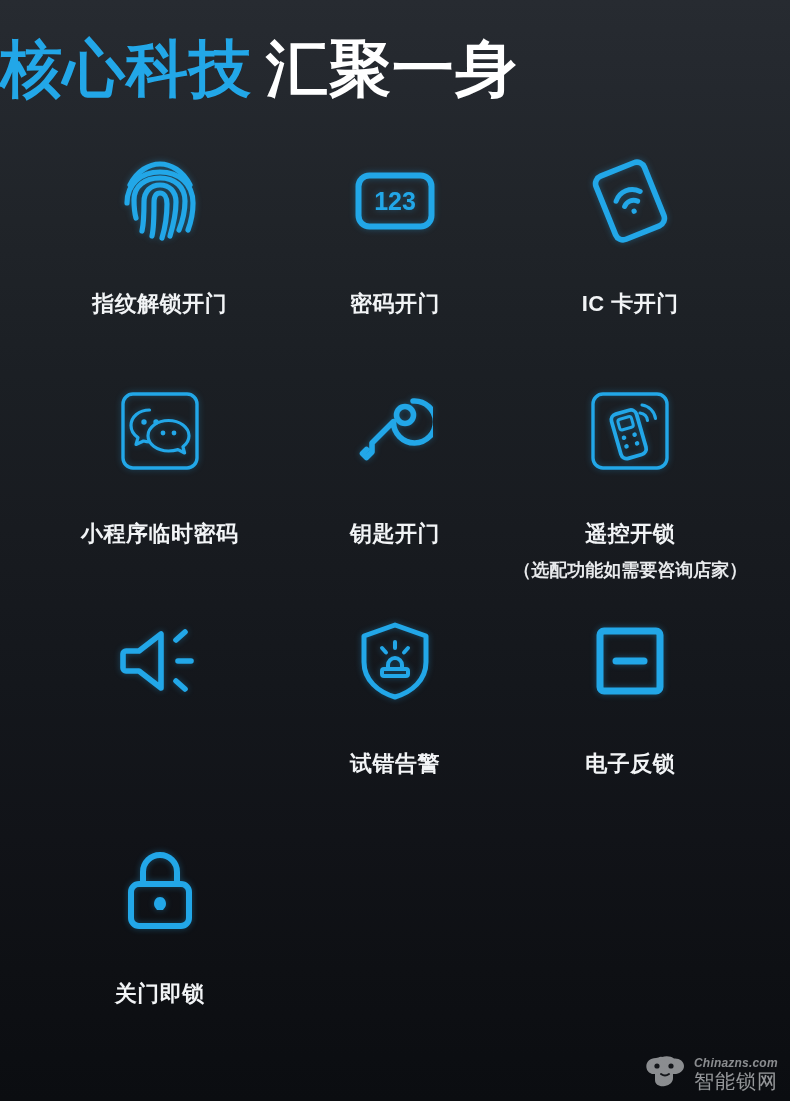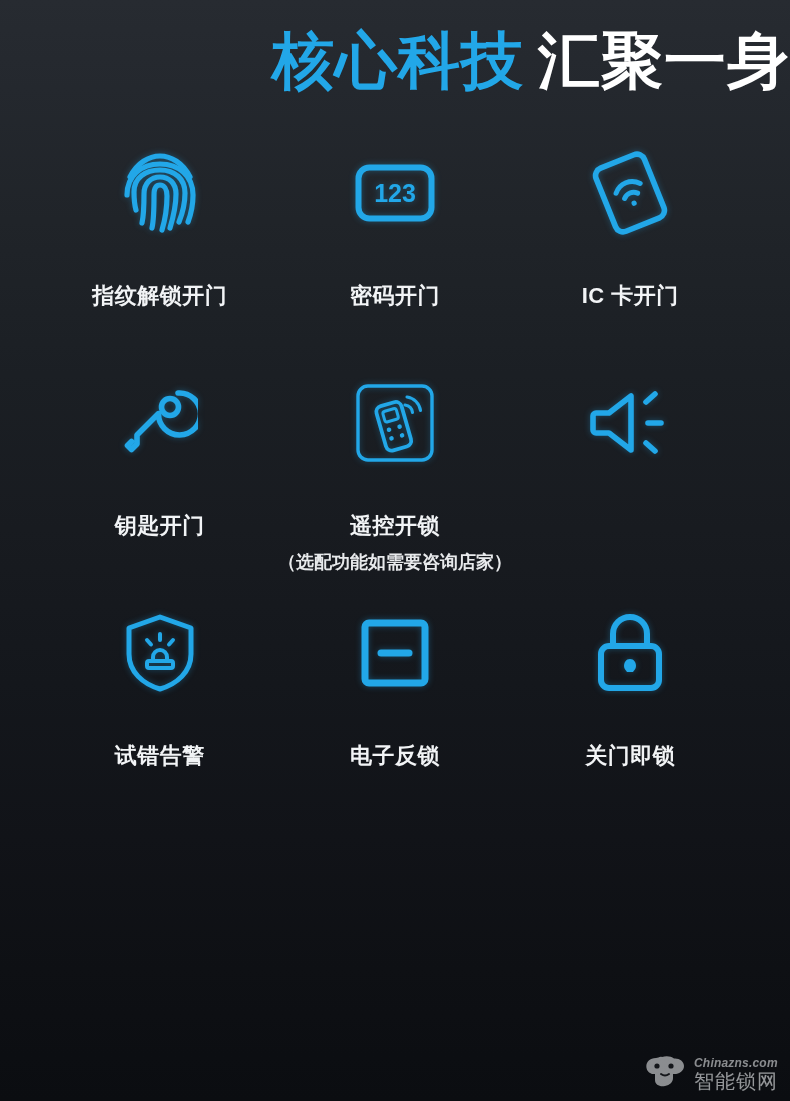--- a/index.html
+++ b/index.html
@@ -23,22 +23,22 @@
         #181b20 48%,
         #14171c 62%,
         #111318 76%,
         #0e1014 88%,
         #0b0d11 100%);
     color: #ffffff;
   }
 
   
   #heading {
-    text-align: right;
-    padding-top: 28px;
+    text-align: left;
+    padding-top: 36px;
     font-size: 62px;
     font-weight: bold;
     letter-spacing: 1px;
     line-height: 1.05;
     white-space: nowrap;
   }
   #heading .hl-blue { color: #22a7e8; }
   #heading .hl-white { color: #ffffff; margin-left: 14px; }
 
   
@@ -154,20 +154,34 @@
           <g transform="rotate(-22 40 42)" stroke-width="5">
             <path d="M27 37 c7 -8, 19 -8, 26 0"></path>
             <path d="M33 45 c4 -4, 10 -4, 14 0"></path>
             <circle cx="40" cy="53" r="2.6" fill="#22a7e8" stroke="none"></circle>
           </g>
         </svg>
       </div>
       <div class="feature-label">IC 卡开门</div>
     </div>
 
+    <div class="feature">
+      <div class="icon-box">
+        <svg width="80" height="80" viewBox="0 0 80 80" fill="none" stroke="#22a7e8" stroke-width="3.4" stroke-linecap="round" stroke-linejoin="round">
+          <rect x="3" y="3" width="74" height="74" rx="10" stroke-width="3.4"></rect>
+          <path d="M29.5 19 C19 19, 11 26, 11 34.5 C11 39.4, 13.7 43.7, 18 46.6 L16 53.5 L23.5 50 C25.4 50.5, 27.4 50.8, 29.5 50.8" stroke-width="3.2"></path>
+          <circle cx="24" cy="31" r="2.7" fill="#22a7e8" stroke="none"></circle>
+          <circle cx="36" cy="31" r="2.7" fill="#22a7e8" stroke="none"></circle>
+          <path d="M48.5 29.5 C59.8 29.5, 69 36.4, 69 44.8 C69 49.1, 66.6 53, 62.9 55.7 L64.6 62 L58 58.6 C55.1 59.5, 51.9 60, 48.5 60 C37.2 60, 28 53.2, 28 44.8 C28 36.4, 37.2 29.5, 48.5 29.5 Z" stroke-width="3.2"></path>
+          <circle cx="43" cy="42" r="2.4" fill="#22a7e8" stroke="none"></circle>
+          <circle cx="54" cy="42" r="2.4" fill="#22a7e8" stroke="none"></circle>
+        </svg>
+      </div>
+      <div class="feature-label">小程序临时密码</div>
+    </div>
 
     <div class="feature">
       <div class="icon-box">
         <svg width="76" height="80" viewBox="0 0 76 80" fill="none" stroke="#22a7e8" stroke-width="5.6" stroke-linecap="round" stroke-linejoin="round">
           <path d="M56 10 A21 21 0 1 1 36.5 30.5 L15 52 l0 9 l-5.5 5.5 l-4 -4 l4 -4"></path>
           <circle cx="48" cy="24" r="8.5"></circle>
         </svg>
       </div>
       <div class="feature-label">钥匙开门</div>
     </div>

